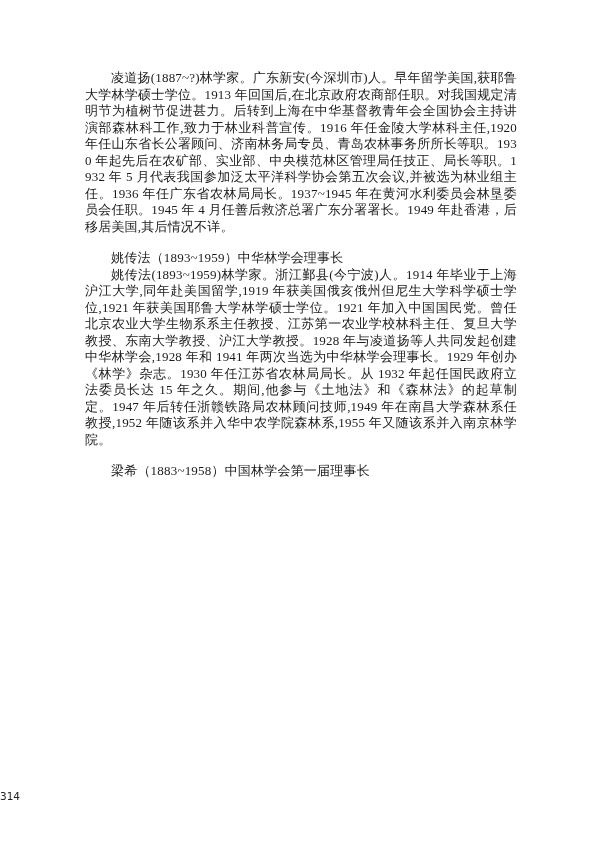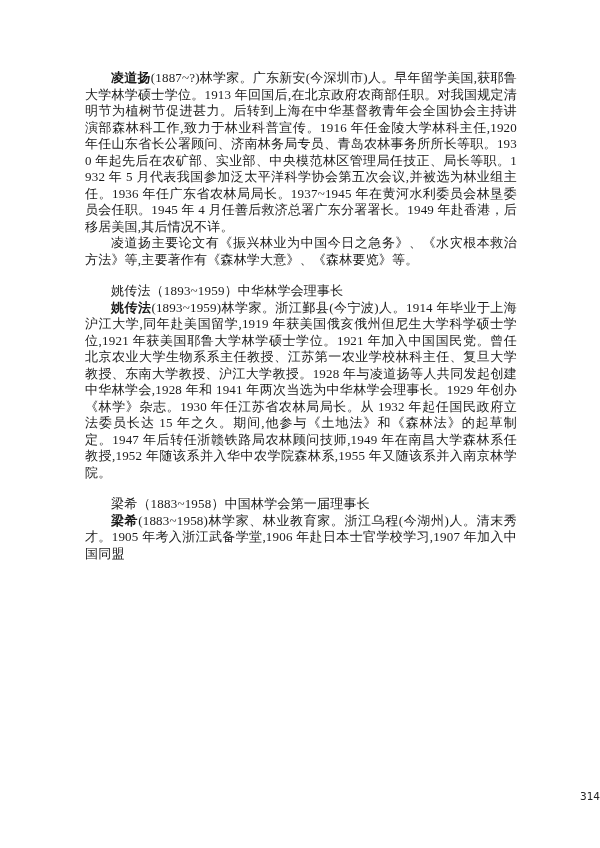--- a/index.html
+++ b/index.html
@@ -33,51 +33,49 @@
     word-break: break-all;
   }
   h2.entry-heading {
     font-size: 13px;
     line-height: 16.5px;
     font-weight: normal;
     margin: 15px 0 0 0;
     text-indent: 2em;
   }
   .entry-name {
-    font-weight: bold;
+    font-weight: normal;
   }
   .page-number {
     position: absolute;
     left: 0;
     right: 0;
     bottom: 46px;
-    text-align: right;
+    text-align: left;
     font-size: 10.5px;
     color: #222222;
     font-family: "DejaVu Sans", sans-serif;
   }
 </style>
 </head>
 <body>
 
 <div class="page">
   <div class="text-block">
 
     <p class="para"><span class="entry-name">凌道扬</span><span>(1887~?)林学家。广东新安(今深圳市)人。早年留学美国,获耶鲁大学林学硕士学位。1913 年回国后,在北京政府农商部任职。对我国规定清明节为植树节促进甚力。后转到上海在中华基督教青年会全国协会主持讲演部森林科工作,致力于林业科普宣传。1916 年任金陵大学林科主任,1920 年任山东省长公署顾问、济南林务局专员、青岛农林事务所所长等职。1930 年起先后在农矿部、实业部、中央模范林区管理局任技正、局长等职。1932 年 5 月代表我国参加泛太平洋科学协会第五次会议,并被选为林业组主任。1936 年任广东省农林局局长。1937~1945 年在黄河水利委员会林垦委员会任职。1945 年 4 月任善后救济总署广东分署署长。1949 年赴香港，后移居美国,其后情况不详。</span></p>
 
 
 
-    <p class="para">凌道扬主要论文有《振兴林业为中国今日之急务》、《水灾根本救治方法》等,主要著作有《森林学大意》、《森林要览》等。</p>
 
     <h2 class="entry-heading">姚传法（1893~1959）中华林学会理事长</h2>
 
     <p class="para"><span class="entry-name">姚传法</span><span>(1893~1959)林学家。浙江鄞县(今宁波)人。1914 年毕业于上海沪江大学,同年赴美国留学,1919 年获美国俄亥俄州但尼生大学科学硕士学位,1921 年获美国耶鲁大学林学硕士学位。1921 年加入中国国民党。曾任北京农业大学生物系系主任教授、江苏第一农业学校林科主任、复旦大学教授、东南大学教授、沪江大学教授。1928 年与凌道扬等人共同发起创建中华林学会,1928 年和 1941 年两次当选为中华林学会理事长。1929 年创办《林学》杂志。1930 年任江苏省农林局局长。从 1932 年起任国民政府立法委员长达 15 年之久。期间,他参与《土地法》和《森林法》的起草制定。1947 年后转任浙赣铁路局农林顾问技师,1949 年在南昌大学森林系任教授,1952 年随该系并入华中农学院森林系,1955 年又随该系并入南京林学院。</span></p>
 
 
 
     <h2 class="entry-heading">梁希（1883~1958）中国林学会第一届理事长</h2>
 
-    <p class="para"><span class="entry-name">梁希</span><span>(1883~1958)林学家、林业教育家。浙江乌程(今湖州)人。清末秀才。1905 年考入浙江武备学堂,1906 年赴日本士官学校学习,1907 年加入中国同盟</span></p>
 
   </div>
 
   <div class="page-number">314</div>
 </div>
 
 </body></html>

